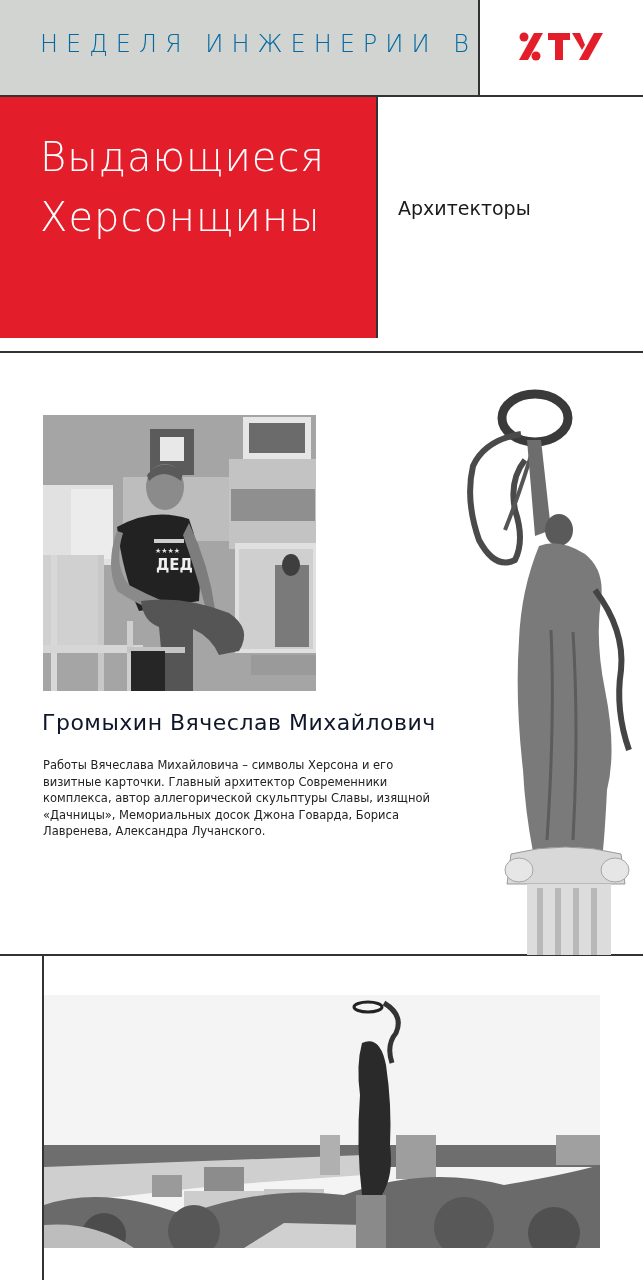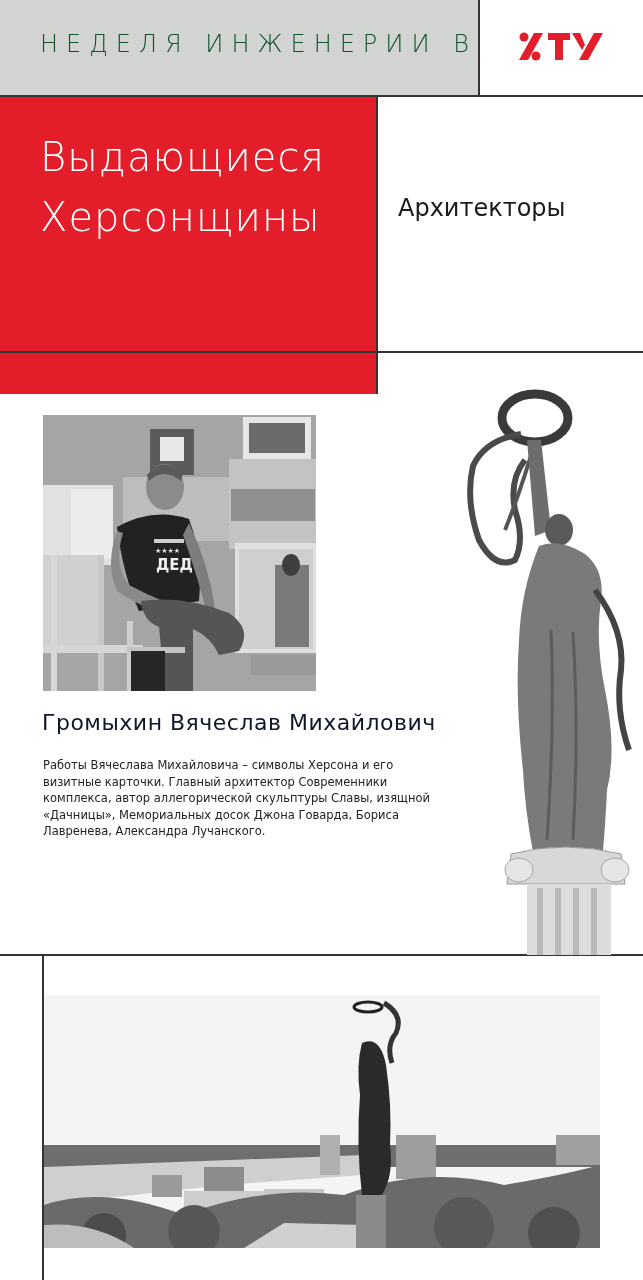--- a/index.html
+++ b/index.html
@@ -1,28 +1,28 @@
 <!DOCTYPE html>
 <html><head>
 <meta charset="utf-8">
 <style>
   * { box-sizing: border-box; margin: 0; padding: 0; }
   html, body { width: 643px; height: 1280px; background: #ffffff; overflow: hidden; }
   body { position: relative; font-family: "DejaVu Sans", sans-serif; color: #1a1a1a; }
 
   .header-band { position: absolute; left: 0; top: 0; width: 480px; height: 97px; background: #d2d4d1; border-bottom: 2px solid #333; border-right: 2px solid #333; }
-  .header-band .event-title { position: absolute; left: 40px; top: 30px; font-family: "DejaVu Sans", sans-serif; font-size: 24px; letter-spacing: 8px; color: #14532d; font-weight: 300; white-space: nowrap; }
+  .header-band .event-title { position: absolute; left: 40px; top: 30px; font-family: "DejaVu Sans", sans-serif; font-size: 24px; letter-spacing: 8px; color: #0369a1; font-weight: 300; white-space: nowrap; }
   .logo-box { position: absolute; left: 480px; top: 0; width: 163px; height: 97px; background: #fff; border-bottom: 2px solid #333; }
   .logo-box svg { position: absolute; left: 518px; }
 
-  .red-block { position: absolute; left: 0; top: 97px; width: 378px; height: 297px; background: #e31e2a; border-right: 2px solid #333; }
+  .red-block { position: absolute; left: 0; top: 97px; width: 378px; height: 241px; background: #e31e2a; border-right: 2px solid #333; }
   .red-block .main-title { position: absolute; left: 40px; top: 30px; color: #fff; font-family: "DejaVu Sans", sans-serif; font-size: 40px; line-height: 60px; font-weight: 300; letter-spacing: 1px; }
   .red-block .main-title div { white-space: nowrap; }
 
-  .subtitle { position: absolute; left: 398px; top: 192px; font-size: 24px; line-height: 33px; color: #1a1a1a; font-family: "DejaVu Sans", sans-serif; }
+  .subtitle { position: absolute; left: 398px; top: 192px; font-size: 19px; line-height: 33px; color: #1a1a1a; font-family: "DejaVu Sans", sans-serif; }
   .subtitle div { white-space: nowrap; }
 
   .hline { position: absolute; left: 0; height: 2px; background: #333; width: 643px; }
   .vline { position: absolute; width: 2px; background: #333; }
 
   .portrait { position: absolute; left: 43px; top: 415px; width: 273px; height: 276px; overflow: hidden; background: #9a9a9a; }
   .portrait svg { display: block; }
 
   .person-name { position: absolute; left: 42px; top: 710px; font-size: 22px; color: #0f172a; white-space: nowrap; letter-spacing: 0.5px; }
   .bio { position: absolute; left: 43px; top: 757px; width: 400px; font-size: 11.5px; line-height: 16.5px; color: #222; }

